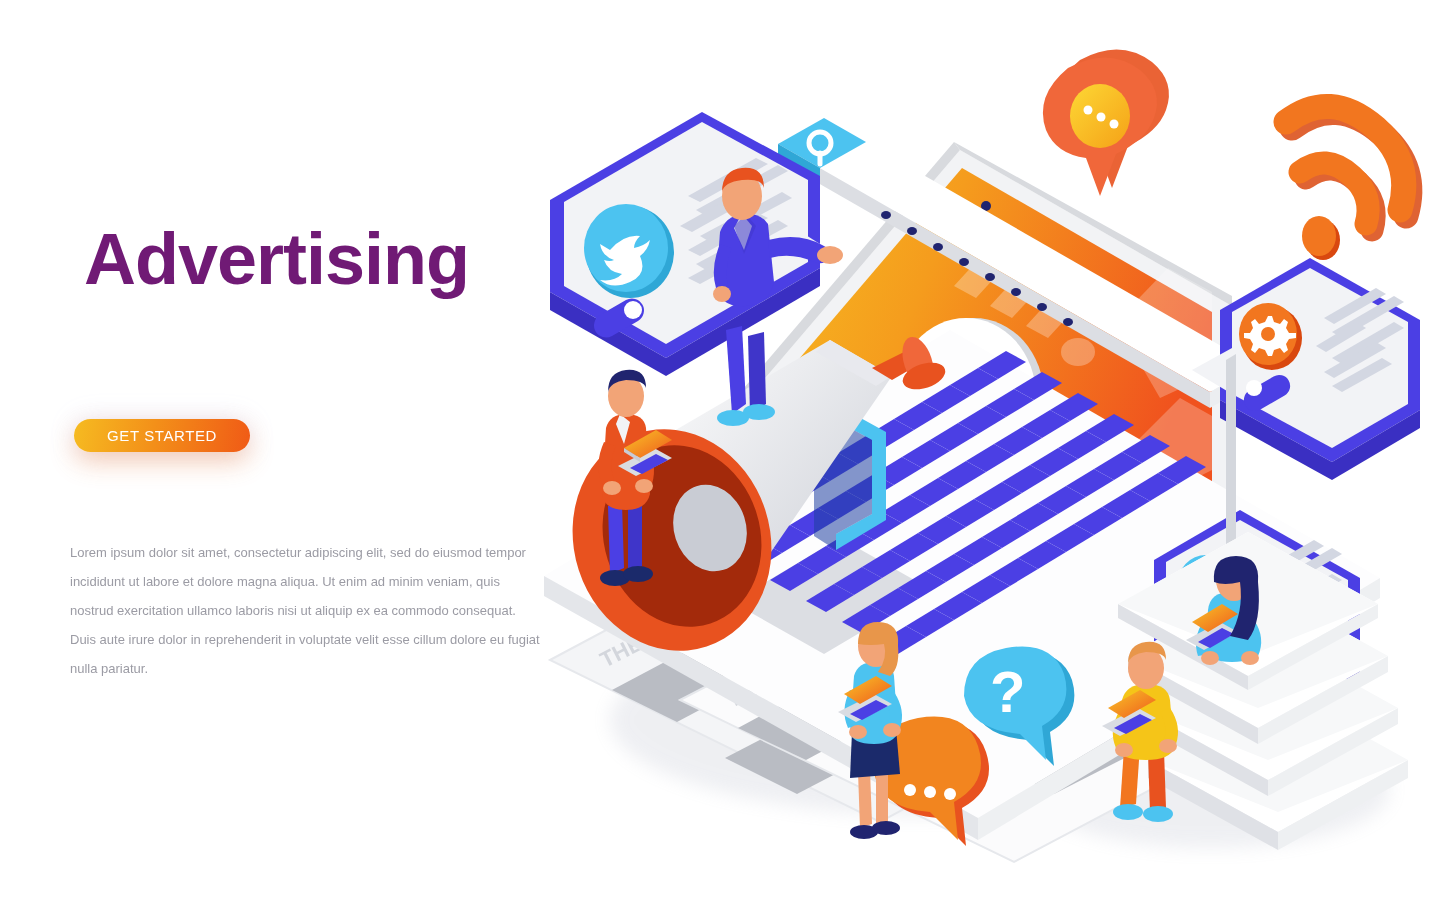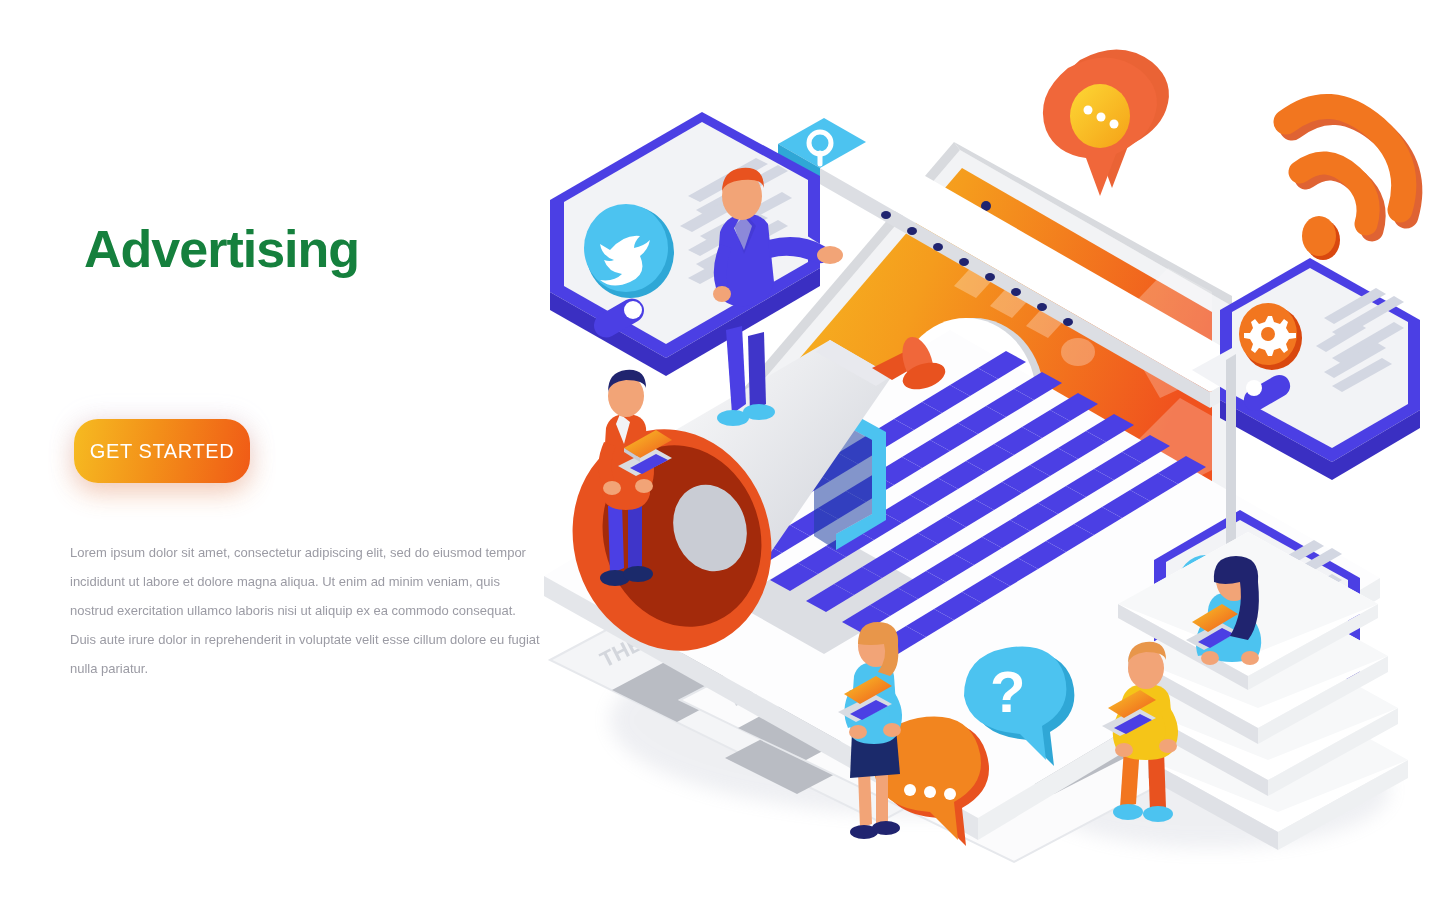--- a/index.html
+++ b/index.html
@@ -6,29 +6,29 @@
   html, body { width:1440px; height:900px; overflow:hidden; background:#ffffff; }
   body { font-family:"Liberation Sans", sans-serif; }
 
   .page { position:relative; width:1440px; height:900px; background:#fff; }
 
   
   .left-col { position:absolute; left:84px; top:0; width:460px; height:900px; }
 
   .hero-title {
     position:absolute; top:222px; left:0;
-    font-size:52px; font-weight:bold; letter-spacing:-1px;
-    color:#15803d; line-height:1.05; white-space:nowrap;text-align:center;
+    font-size:72px; font-weight:bold; letter-spacing:-1px;
+    color:#701a75; line-height:1.05; white-space:nowrap;text-align:center;
   }
 
   .cta-button {
     position:absolute; top:419px; left:-10px;
-    width:176px; height:64px; border-radius:24px; border:none;
+    width:176px; height:33px; border-radius:24px; border:none;
     background:linear-gradient(100deg,#f6bb21 0%, #f39019 45%, #f05a16 100%);
-    color:#ffffff; font-size:20px; letter-spacing:0.6px;
+    color:#ffffff; font-size:15px; letter-spacing:0.6px;
     font-family:"Liberation Sans", sans-serif;
     box-shadow:0 10px 26px rgba(240,110,25,0.30), 0 0 26px rgba(170,170,235,0.22);
     cursor:pointer;
   }
 
   .hero-paragraph {
     position:absolute; top:538px; left:-14px; width:470px;
     font-size:13px; line-height:29px; color:#9b9ba4;
   }
 

